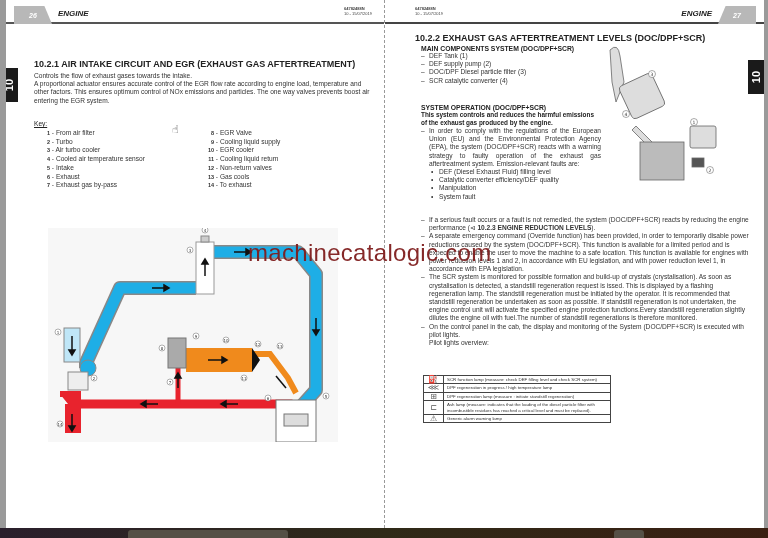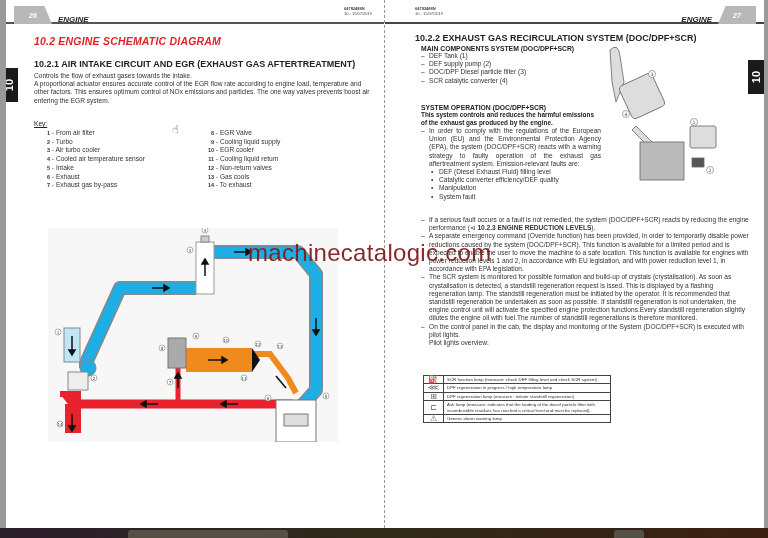--- a/index.html
+++ b/index.html
@@ -10,21 +10,21 @@
   .spread { position: absolute; left: 6px; top: 0; width: 758px; height: 528px; background: #fff; display: flex; }
   .page { position: relative; width: 379px; height: 528px; background: #fff; overflow: hidden; }
   .page.left { border-right: 1px dashed #999; }
 
   
   .hdr { position: absolute; top: 0; left: 0; right: 0; height: 24px; border-bottom: 2px solid #444; }
   .page.left .hdr { border-bottom: 2px solid #555; }
   .tab-num { position: absolute; top: 6px; width: 38px; height: 18px; background: #b8b8b8; color: #fff; font-size: 7px; font-style: italic; font-weight: bold; display:flex; align-items:center; justify-content:center; }
   .page.left .tab-num { left: 8px; clip-path: polygon(0 0, 80% 0, 100% 100%, 0 100%); }
   .page.right .tab-num { right: 8px; clip-path: polygon(20% 0, 100% 0, 100% 100%, 0 100%); }
-  .hdr-title { position: absolute; top: 15px; font-size: 8px; font-style: italic; font-weight: bold; color: #222; }
+  .hdr-title { position: absolute; top: 9px; font-size: 8px; font-style: italic; font-weight: bold; color: #222; }
   .page.left .hdr-title { left: 52px; }
   .page.right .hdr-title { right: 52px; }
   .docref { position: absolute; top: 6px; font-size: 4px; color: #444; line-height: 5px; }
   .docref b { display:block; font-weight:bold; }
   .page.left .docref { right: 12px; text-align: left; }
   .page.right .docref { left: 30px; }
 
   .side-tab { position: absolute; width: 16px; height: 34px; background: #1a1a1a; color: #fff; font-weight: bold; font-size: 11px; display:flex; align-items:center; justify-content:center; }
   .side-tab span { transform: rotate(-90deg); display:block; }
   .page.left .side-tab { left: -6px; top: 68px; width: 18px; }
@@ -75,21 +75,20 @@
         <div class="hdr-title">ENGINE</div>
         <div class="docref">
           <b>64782488N</b>
           <span>10 - 15/07/2019</span>
         </div>
       </div>
       <div class="side-tab">
           <span>10</span>
         </div>
 
-      <div class="h2">10.2  ENGINE SCHEMATIC DIAGRAM</div>
       <div class="h3" style="left:28px; top:59px;">10.2.1   AIR INTAKE CIRCUIT AND EGR (EXHAUST GAS AFTERTREATMENT)</div>
       <div class="para" style="left:28px; top:72px; width:340px;">
         <div>Controls the flow of exhaust gases towards the intake.</div>
         <div>A proportional actuator ensures accurate control of the EGR flow rate according to engine load, temperature and other factors. This ensures optimum control of NOx emissions and particles. The one way valves prevents boost air entering the EGR system.</div>
       </div>
 
       <div class="key-title">Key:</div>
       <div class="hand">☝</div>
 
       <div class="key-col" style="left:30px;">
@@ -204,21 +203,21 @@
           <b>64782488N</b>
           <span>10 - 15/07/2019</span>
         </div>
         <div class="hdr-title">ENGINE</div>
         <div class="tab-num">27</div>
       </div>
       <div class="side-tab">
           <span>10</span>
         </div>
 
-      <div class="h3" style="left:30px; top:33px;">10.2.2   EXHAUST GAS RECIRCULATION SYSTEM (DOC/DPF+SCR)</div>
+      <div class="h3" style="left:30px; top:33px;">10.2.2   EXHAUST GAS AFTERTREATMENT LEVELS (DOC/DPF+SCR)</div>
 
       <div class="engine-img">
         <svg viewBox="0 0 130 140">
           <g fill="#ddd" stroke="#666" stroke-width="0.8">
             <path d="M8 8 Q16 0 18 14 L22 40 L14 60 L10 40 Z"></path>
             <rect x="22" y="36" width="36" height="36" rx="4" transform="rotate(-25 40 54)"></rect>
             <path d="M34 84 L50 100 L46 104 L30 88 Z"></path>
             <rect x="38" y="100" width="44" height="38" fill="#bbb"></rect>
             <rect x="88" y="84" width="26" height="22" rx="2"></rect>
             <rect x="90" y="116" width="12" height="9" fill="#555"></rect>

